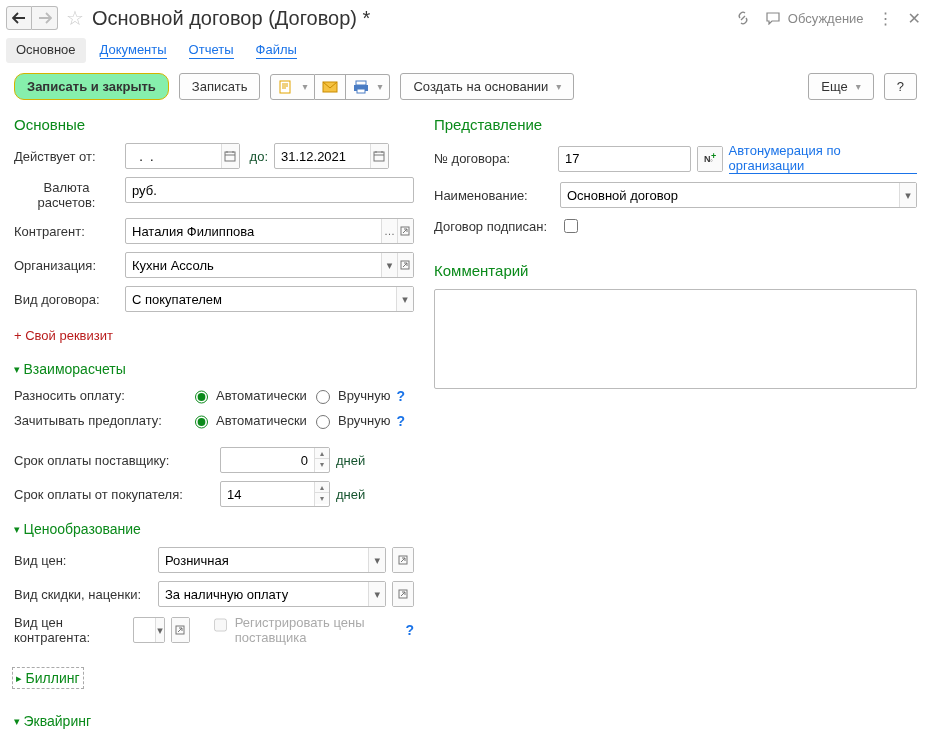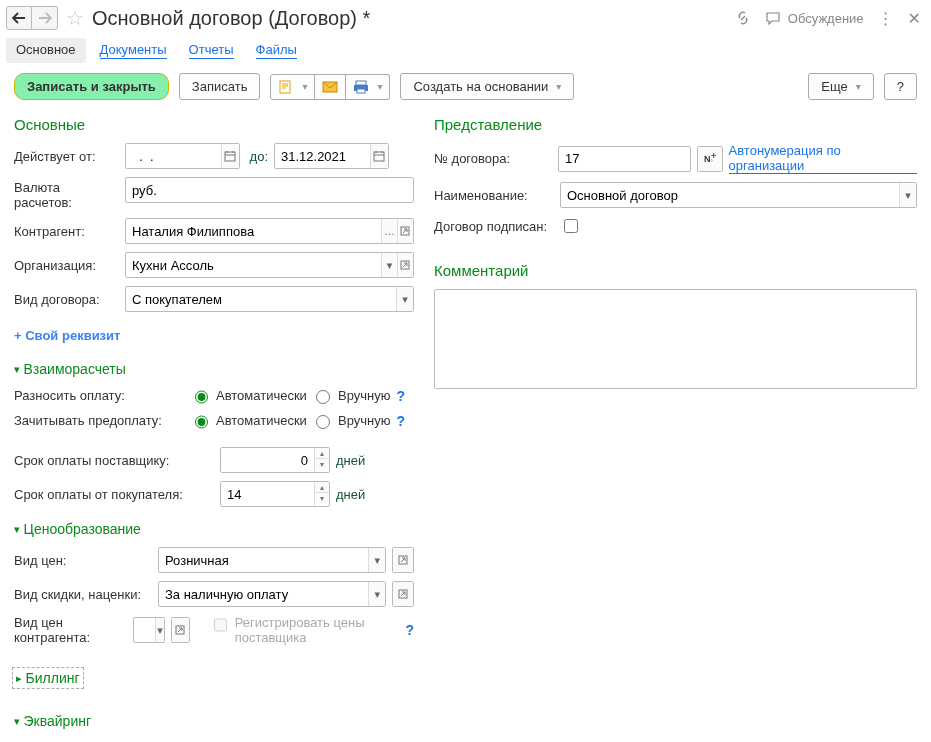--- a/index.html
+++ b/index.html
@@ -88,21 +88,21 @@
 
   .radio { width:14px; height:14px; accent-color:#0a8a1a; }
   .help { color:#1a73e8; font-weight:bold; cursor:pointer; font-size:14px; }
   .checkbox { width:14px; height:14px; }
   .link { color:#1a73e8; border-bottom:1px solid #1a73e8; cursor:pointer; }
 
   .comment-area {
     width:100%; height:100px; border:1px solid #bbb; border-radius:2px;
     resize:none; outline:none; padding:4px;
   }
-  .add-req { color:#3b82f6; cursor:pointer; padding:4px 0; margin-top:12px;font-weight:bold; }
+  .add-req { color:#b91c1c; cursor:pointer; padding:4px 0; margin-top:12px; }
   .spinner { display:flex; flex-direction:column; border-left:1px solid #ddd; }
   .spinner div { height:11px; line-height:11px; font-size:8px; text-align:center; width:14px; background:#fafafa; cursor:pointer; color:#777; }
   .spinner div:first-child { border-bottom:1px solid #ddd; }
   svg { display:block; }
 </style>
 </head>
 <body>
 
 <div class="titlebar">
   <div class="nav-group">
@@ -209,21 +209,21 @@
         <div class="input-btn">
           <svg width="12" height="12">
               <rect x="1" y="2" width="10" height="9" fill="none" stroke="#777"></rect>
               <path d="M1 5h10M3 1v2M9 1v2" stroke="#777"></path>
             </svg>
         </div>
       </div>
     </div>
 
     <div class="form-row" style="align-items:flex-start;">
-      <div class="form-label" style="padding-top:3px;">Валюта расчетов:</div>
+      <div class="form-label" style="padding-top:3px;text-align:center;">Валюта расчетов:</div>
       <div class="input-wrap" style="flex:1;">
         <input value="руб." style="">
       </div>
     </div>
 
     <div class="form-row">
       <div class="form-label">Контрагент:</div>
       <div class="input-wrap" style="flex:1;">
         <input value="Наталия Филиппова" style="">
         <div class="input-btn sm">…</div>

